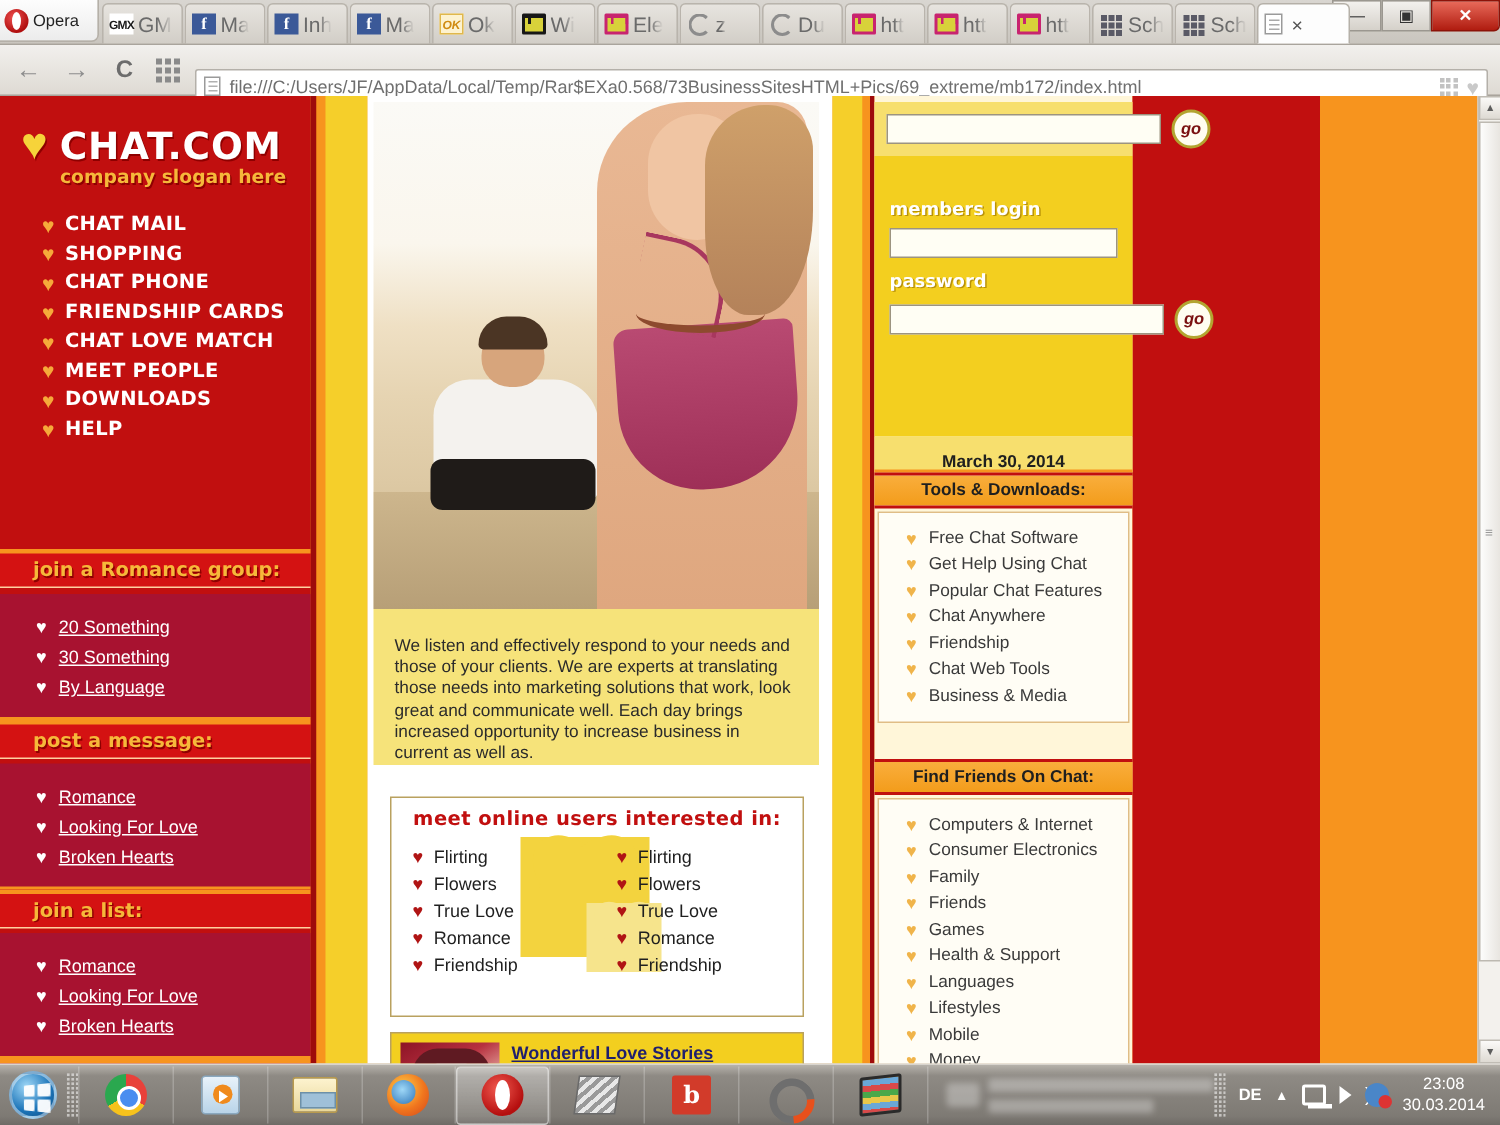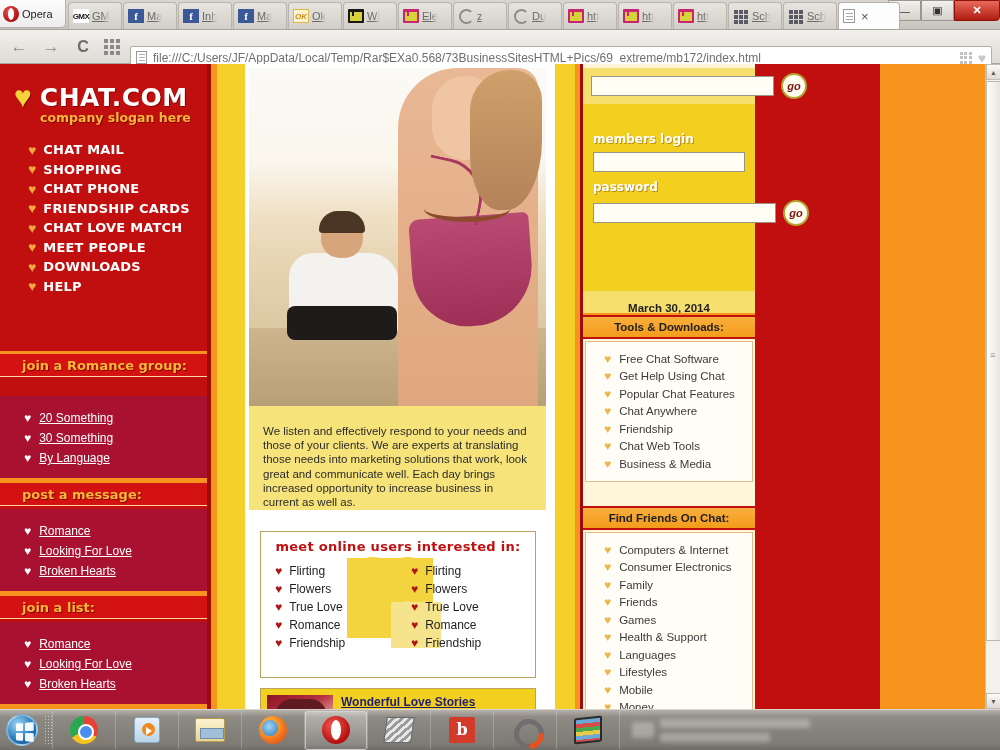--- a/index.html
+++ b/index.html
@@ -45,25 +45,24 @@
     position: absolute; top: 2px; height: 27px;
     background: linear-gradient(#e7e4df, #d2cec7);
     border: 1px solid #b9b4ac;
     border-bottom: none;
     border-radius: 4px 4px 0 0;
     display: flex; align-items: center; gap: 3px;
     padding: 0 4px;
     overflow: hidden;
   }
   .tab .tab-title {
-    font-size: 11px; color: #6a6a6a;
+    font-size: 14px; color: #6a6a6a;
     white-space: nowrap; overflow: hidden;
     -webkit-mask-image: linear-gradient(to right, #000 55%, transparent 100%);
             mask-image: linear-gradient(to right, #000 55%, transparent 100%);
-            text-decoration: underline;
   }
   .tab.active {
     background: #fdfdfd;
     border-color: #b5b0a8;
     z-index: 5;
   }
   .tab.active .tab-title { color: #333; }
   .favicon { width: 16px; height: 14px; flex: none; position: relative; }
 
   .fi-gmx { background:#fff; color:#1a1a1a; font-size:8px; font-weight:bold;
@@ -575,21 +574,21 @@
             <span class="h">♥</span>
             <span class="t">DOWNLOADS</span>
           </div>
           <div class="navitem">
             <span class="h">♥</span>
             <span class="t">HELP</span>
           </div>
         </div>
 
       <div id="sidebar-sections">
-          <div class="sb-head" style="top: 287px;">
+          <div class="sb-head" style="top: 302px;">
             <span>join a Romance group:</span>
           </div>
           <div class="sb-body" style="top: 332px;">
             <div class="sb-link">
               <span class="h">♥</span>
               <span class="t">20 Something</span>
             </div>
             <div class="sb-link">
               <span class="h">♥</span>
               <span class="t">30 Something</span>
@@ -879,14 +878,26 @@
     <div class="tb-sep"></div>
 
     <div id="tasklabel">
       <span class="blurtext" style="width:22px;height:16px;border-radius:3px;"></span>
       <span style="display:flex;flex-direction:column;gap:5px;">
         <span class="blurtext" style="width:150px"></span>
         <span class="blurtext" style="width:110px"></span>
       </span>
     </div>
 
+    <div id="tray">
+      <span class="tray-grip"></span>
+      <span class="tray-txt">DE</span>
+      <span class="tray-up">▲</span>
+      <span class="tray-net"></span>
+      <span class="tray-spk"></span>
+      <span class="tray-shield"></span>
+      <span id="clock">
+        <span>23:08</span><br>
+        <span>30.03.2014</span>
+      </span>
+    </div>
   </div>
 </div>
 
 </body></html>

